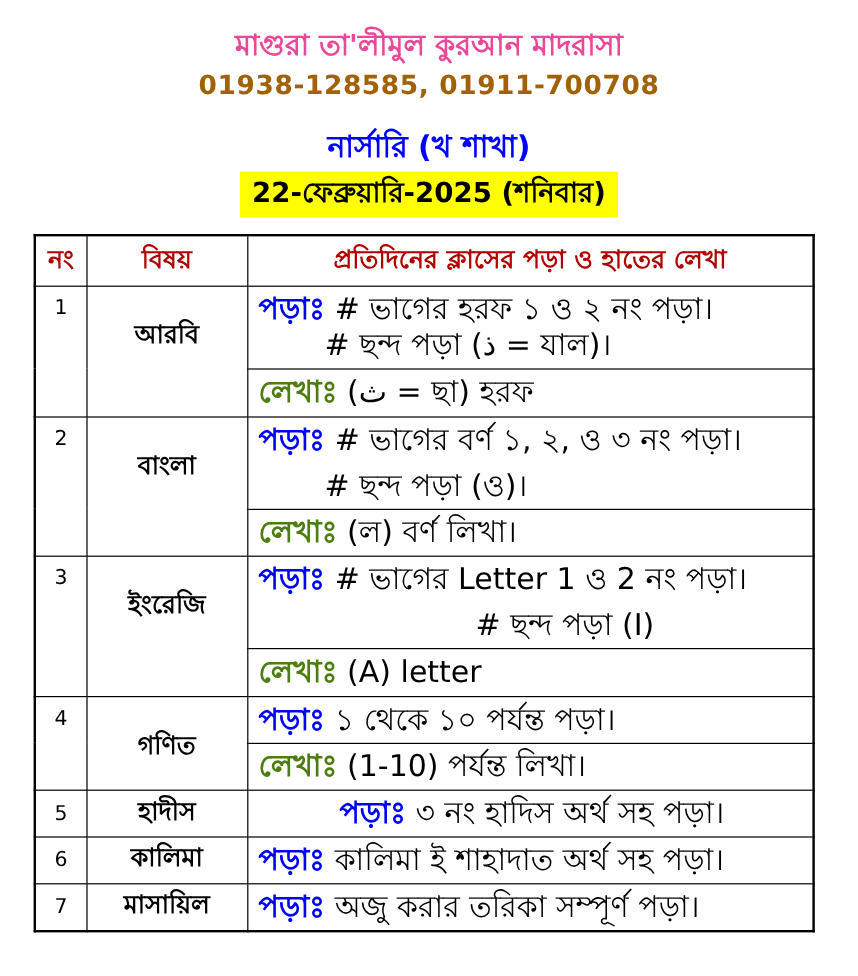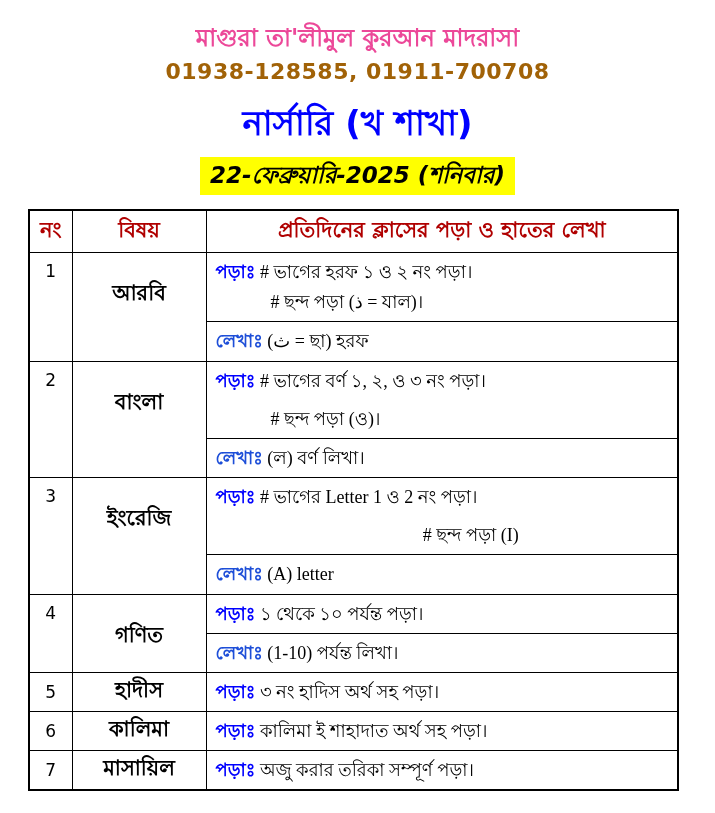--- a/index.html
+++ b/index.html
@@ -10,23 +10,23 @@
     color: #000000;
     padding-top: 22px;
     overflow: hidden;
   }
   .header-block { text-align: center; }
   .org-name, .org-address {
     font-size: 24px; font-weight: bold; line-height: 33px; color: #ec4899;
   }
   .phones { font-size: 22px; font-weight: bold; line-height: 33px; color: #a16207; letter-spacing: 0.5px; }
   .class-title {
-    margin-top: 18px; font-size: 34px; font-weight: bold; color: #0000ff; line-height: 34px;
+    margin-top: 18px; font-size: 25px; font-weight: bold; color: #0000ff; line-height: 34px;
   }
-  .date-wrap { margin-top: 17px; line-height: 33px; font-style: italic; }
+  .date-wrap { margin-top: 3px; line-height: 33px; }
   .date-band {
     display: inline-block;
     background: #ffff00;
     color: #000;
     font-size: 23px; font-weight: bold;
     padding: 2px 10px 3px 10px;
   }
   table.schedule {
     border-collapse: collapse;
     width: 651px;
@@ -48,36 +48,35 @@
     font-size: 17px; padding-top: 8px; font-weight: normal;
   }
   td.col-subj {
     width: 134px; text-align: center; vertical-align: top;
     font-size: 21px; font-weight: bold; padding-top: 24px;
   }
   tr.single td.col-num { vertical-align: middle; padding-top: 0; }
   tr.single td.col-subj { vertical-align: middle; padding-top: 0; }
   td.col-content {
     padding: 4px 6px 4px 9px;
-    font-size: 18px;
+    font-size: 25px;
     vertical-align: middle;
     line-height: 30px;
-    font-family: Liberation Serif, serif;
   }
   td.pora-cell { vertical-align: top; }
   .lbl-pora { color: #0000ff; font-weight: bold; }
-  .lbl-lekha { color: #1d4ed8; font-weight: bold; }
+  .lbl-lekha { color: #4d7c0f; font-weight: bold; }
   .line2 { padding-left: 55px; }
   .h-r1a { height: 60px; } .h-r1b { height: 40px; }
   .h-r2a { height: 68px; } .h-r2b { height: 38px; }
   .h-r2a .line2 { padding-top: 8px; }
   .h-r3a { height: 66px; } .h-r3b { height: 40px; }
   .h-r3a .line2 { padding-top: 8px; text-align: center; }
   .h-r4a { height: 36px; margin-top: 28px; } .h-r4b { height: 36px; }
-  .h-r5 { height: 39px; } .h-r6 { height: 39px; } .h-r7 { height: 39px; margin-left: 32px; }
+  .h-r5 { height: 39px; text-align: center; } .h-r6 { height: 39px; } .h-r7 { height: 39px; margin-left: 32px; }
 </style>
 </head>
 <body>
 
 <div class="header-block">
   <div class="org-name">মাগুরা তা'লীমুল কুরআন মাদরাসা</div>
   <div class="phones">01938-128585, 01911-700708</div>
   <div class="class-title">নার্সারি (খ শাখা)</div>
   <div class="date-wrap">
     <span class="date-band">22-ফেব্রুয়ারি-2025 (শনিবার)</span>

